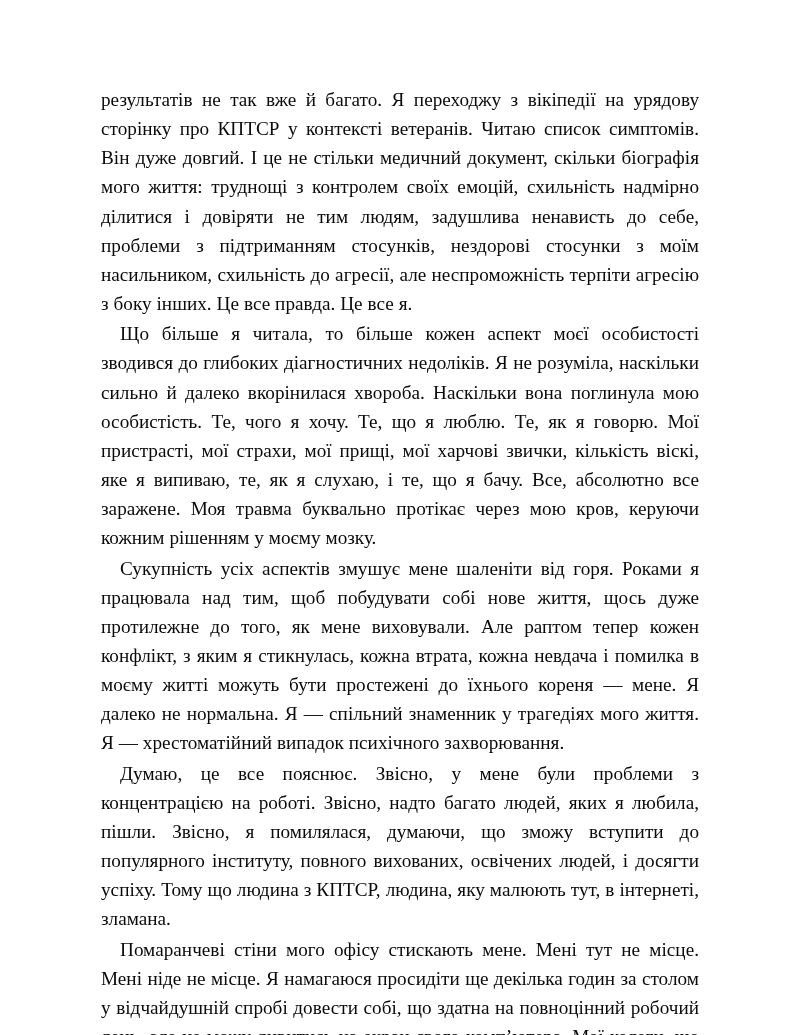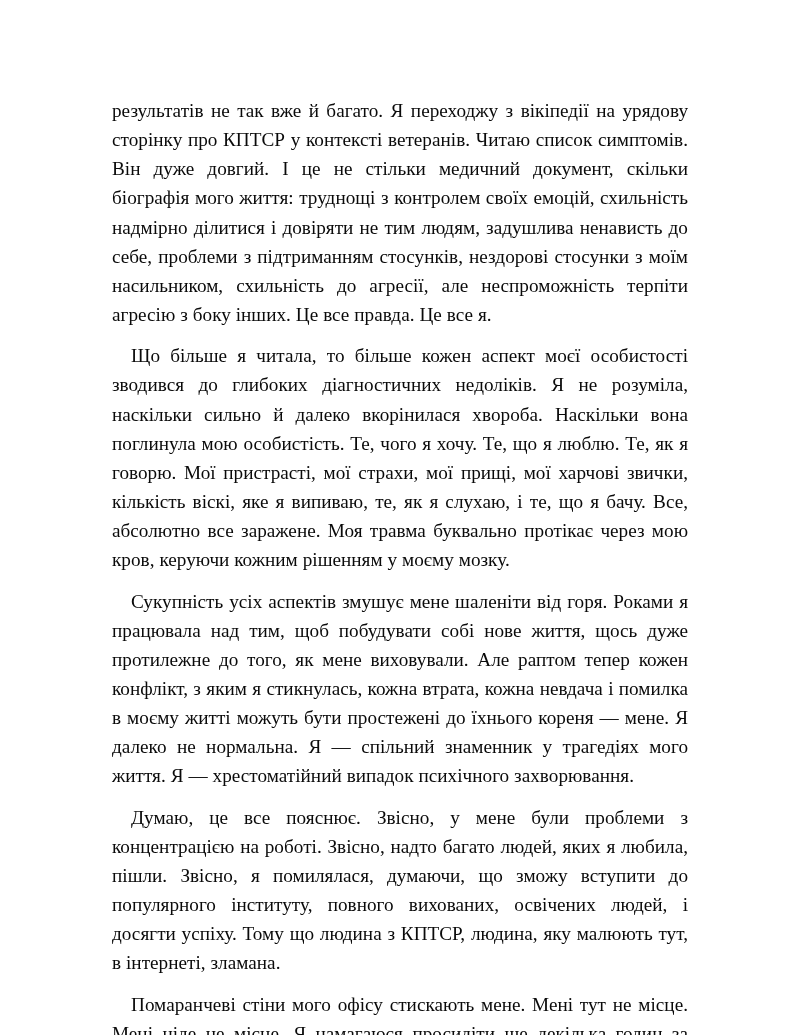--- a/index.html
+++ b/index.html
@@ -23,21 +23,21 @@
     background: #ffffff;
     box-sizing: border-box;
   }
   .text-column {
     position: absolute;
     left: 100px;
     top: 84px;
     width: 600px;
   }
   p.para {
-    margin: 12px;
+    margin: 1px;
     padding: 0;
     font-size: 19.2px;
     line-height: 29.15px;
     text-align: justify;
     text-justify: inter-word;
     text-indent: 19px;
     hyphens: none;
     word-spacing: 0.1px;
     letter-spacing: 0.02px;
   }

